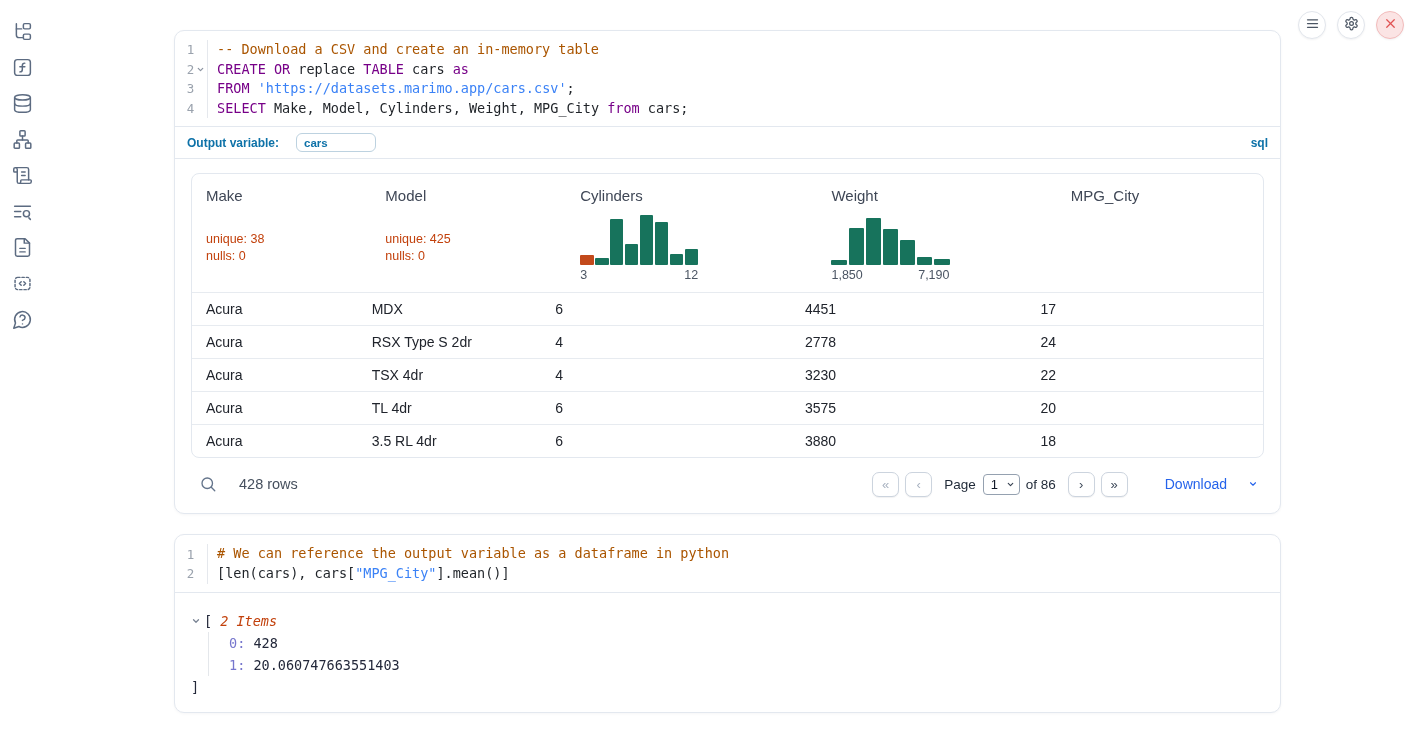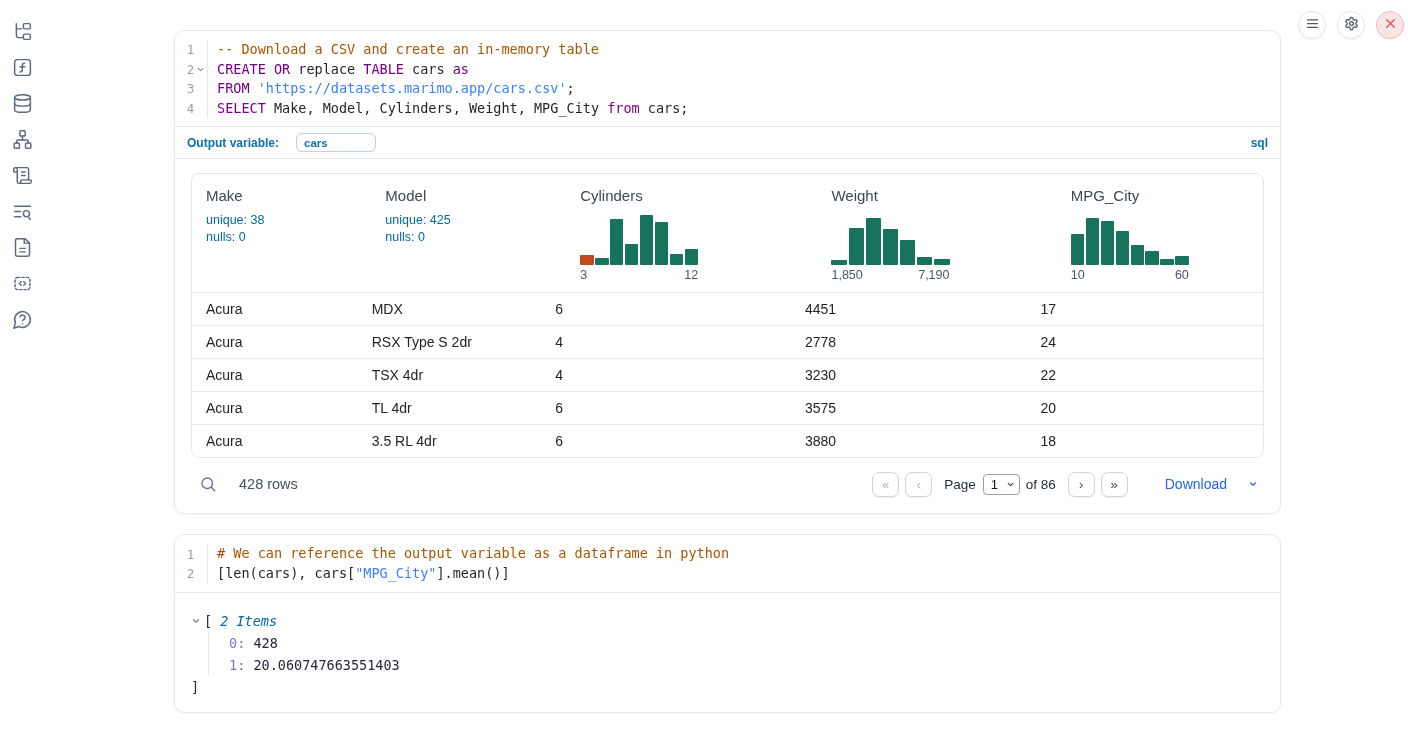--- a/index.html
+++ b/index.html
@@ -52,21 +52,21 @@
     font:bold 11.5px "Liberation Sans", sans-serif; color:#0e72a8; padding:0 7px; outline:none; }
   .lang-badge { margin-left:auto; color:#0e72a8; font-weight:bold; font-size:12px; }
 
   .output-section { padding:14px 16px 12px 16px; }
   .table-box { border:1px solid #e3e8ef; border-radius:8px; overflow:hidden; }
   .thead { display:flex;gap:34px; }
   .th { padding:13px 8px 10px 14px; cursor:pointer; }
   .col-0 { width:166px; } .col-1 { width:184px; } .col-2 { width:250px; }
   .col-3 { width:236px; } .col-4 { width:237px; }
   .th-name { font-size:15px; color:#3f4756; }
-  .th-stats { margin-top:8px; font-size:12.5px; color:#0369a1; line-height:1.32; }
+  .th-stats { margin-top:27px; font-size:12.5px; color:#c2410c; line-height:1.32; }
   .hist { margin-top:9px; width:118px; }
   .hist-bars { display:flex; align-items:flex-end; gap:1.5px; height:52px; }
   .hist-bar { flex:1; border-radius:1px; }
   .hist-axis { display:flex; justify-content:space-between; font-size:12.5px;
     color:#4b5563; margin-top:3px; }
 
   .tr { display:flex; border-top:1px solid #e7ebf0; }
   .td { padding:8px 8px 8px 14px; font-size:14px; color:#20242c; }
 
   .table-footer { display:flex; align-items:center; margin-top:9px;
@@ -89,21 +89,21 @@
   .download-link { margin-left:37px; display:flex; align-items:center; gap:21px;
     color:#2563eb; font-size:14px; cursor:pointer; }
   .download-link svg { width:10px; height:10px; }
 
   
   .py-output { border-top:1px solid #e3e8ef; padding:17px 16px 14px 16px;
     font:13.5px "DejaVu Sans Mono", monospace; line-height:22px; color:#23283a; }
   .tree-head { display:flex; align-items:center; }
   .tree-chevron { width:13px; color:#7a8494; display:flex; align-items:center; cursor:pointer; }
   .tree-chevron svg { width:10px; height:10px; }
-  .items-label { color:#0369a1; font-style:italic; margin-left:8px; }
+  .items-label { color:#c2410c; font-style:italic; margin-left:8px; }
   .tree-children { margin-left:17px; border-left:1px solid #e4e7eb; padding-left:20px; }
   .tree-key { color:#7676cd; }
   .tree-val { color:#23283a; }
   .tree-close { margin-left:0; }
 </style>
 </head>
 <body>
 
 <nav class="sidebar" id="sidebar">
     <div class="sidebar-item"><svg viewBox="0 0 24 24" fill="none" stroke="currentColor" stroke-width="1.7" stroke-linecap="round" stroke-linejoin="round">
@@ -259,36 +259,20 @@
                   <div class="hist-bar" style="height:6px;background:#17735c"></div>
                 </div>
         <div class="hist-axis">
                   <span>1,850</span>
                   <span>7,190</span>
                 </div>
               </div>
             </div>
             <div class="th col-4">
               <div class="th-name">MPG_City</div>
-              <div class="hist">
-        <div class="hist-bars">
-                  <div class="hist-bar" style="height:31px;background:#17735c"></div>
-                  <div class="hist-bar" style="height:47px;background:#17735c"></div>
-                  <div class="hist-bar" style="height:44px;background:#17735c"></div>
-                  <div class="hist-bar" style="height:34px;background:#17735c"></div>
-                  <div class="hist-bar" style="height:20px;background:#17735c"></div>
-                  <div class="hist-bar" style="height:14px;background:#17735c"></div>
-                  <div class="hist-bar" style="height:6px;background:#17735c"></div>
-                  <div class="hist-bar" style="height:9px;background:#17735c"></div>
-                </div>
-        <div class="hist-axis">
-                  <span>10</span>
-                  <span>60</span>
-                </div>
-              </div>
             </div>
           </div>
         <div id="tbody">
             <div class="tr">
               <div class="td col-0">Acura</div>
               <div class="td col-1">MDX</div>
               <div class="td col-2">6</div>
               <div class="td col-3">4451</div>
               <div class="td col-4">17</div>
             </div>

